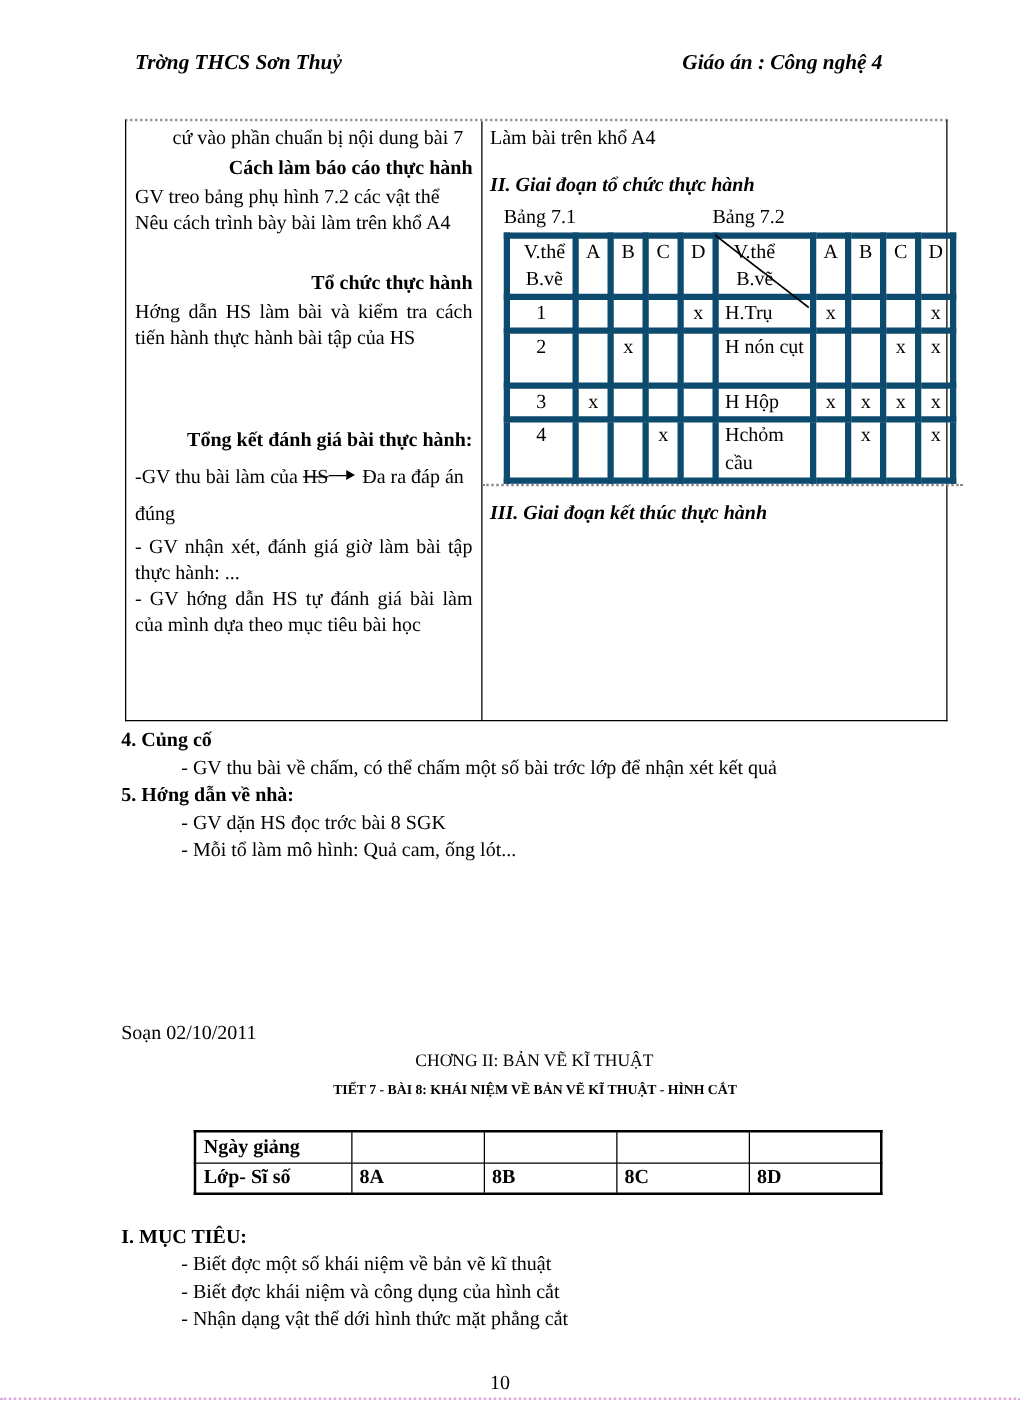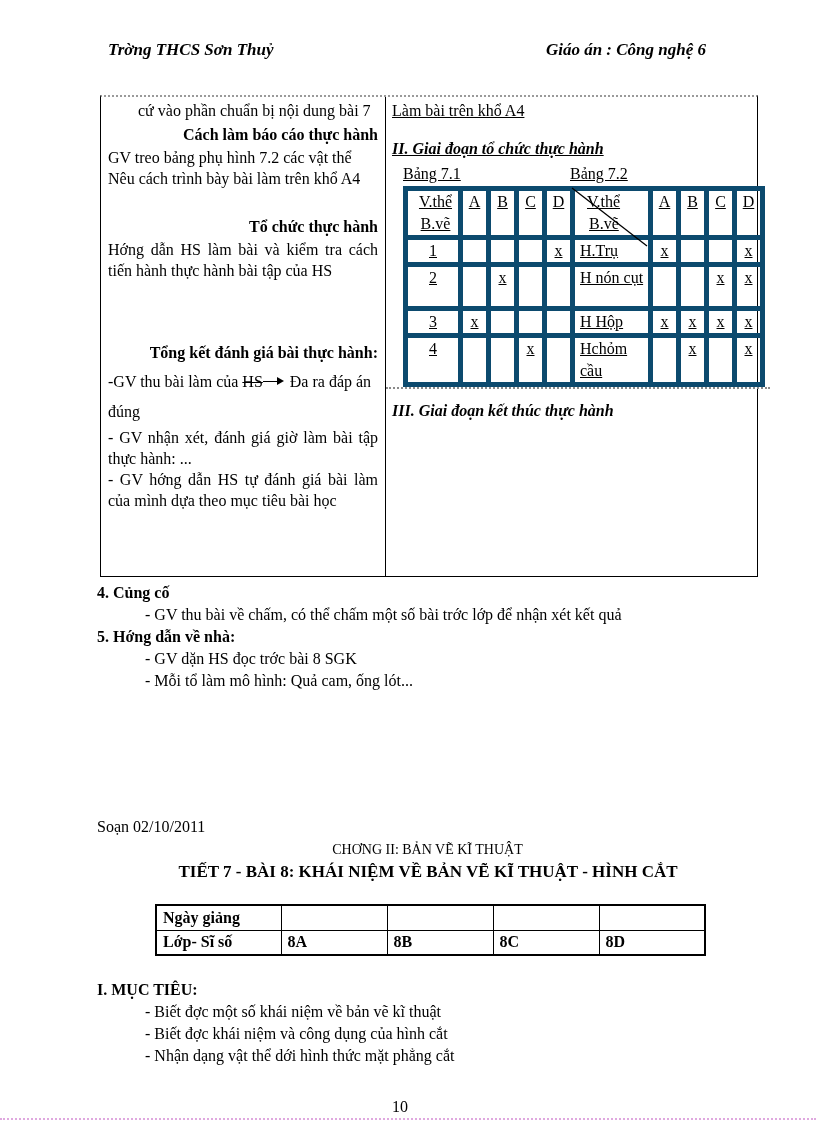--- a/index.html
+++ b/index.html
@@ -25,21 +25,21 @@
     border:1px solid #000;
     border-top:2px dotted #9a9a9a;
     min-height:482px;
   }
   .col-left {
     width:285px; flex:0 0 285px;
     border-right:1px solid #000;
     padding:3px 7px 6px 7px;
   }
   .col-right { flex:1; display:flex; flex-direction:column; }
-  .right-top { min-height:286px; padding:3px 6px 0 6px;text-decoration:underline; }
+  .right-top { min-height:286px; padding:3px 6px 0 6px; }
   .right-bottom { border-top:2px dotted #8a8a8a; padding:10px 6px 10px 6px; flex:1; }
 
   .para { line-height:21px; text-align:justify; }
   .para.nojust { text-align:left; }
   .indent1 { text-indent:30px; }
   .bhead { font-weight:bold; line-height:24px; margin-top:2px;text-align:right; }
   .bihead { font-weight:bold; font-style:italic; line-height:24px; }
   .gap24 { height:24px; } .gap56 { height:58px; } .gap16 { height:16px; }
 
   .wide-lines { line-height:30px; }
@@ -67,21 +67,21 @@
   tr.r-d td { height:44px; }
 
   
   .sections { margin:5px 58px 0 97px; line-height:21px; }
   .sec-title { font-weight:bold; line-height:22px; }
   .sec-item { padding-left:48px; line-height:22px; }
 
   
   .soan { margin:124px 0 0 97px; line-height:22px; }
   .chapter { text-align:center; font-weight:normal; font-size:14px; line-height:22px; margin:1px 58px 0 97px; }
-  .lesson-title { text-align:center; font-weight:bold; font-size:17px; line-height:22px; margin:0 40px 0 80px; }
+  .lesson-title { text-align:center; font-weight:bold; font-size:11px; line-height:22px; margin:0 40px 0 80px; }
 
   
   table.roster { border-collapse:collapse; table-layout:fixed; margin:21px 0 0 155px;
     border:2px solid #000; }
   table.roster td { border:1px solid #000; font-weight:bold; height:25px; padding:0 6px; }
   .rc0 { width:125px; } .rc { width:106px; }
 
   
   .objectives { margin:23px 58px 0 97px; }
   .obj-title { font-weight:bold; line-height:22px; }
@@ -90,21 +90,21 @@
   .page-num { position:absolute; left:0; right:16px; top:1098px; text-align:center; }
   .page-edge { position:absolute; left:0; right:0; bottom:3px; border-top:2px dotted #dfa8df; }
 </style>
 </head>
 <body>
 
 <div class="page">
 
   <div class="doc-header">
     <span>Trờng  THCS Sơn Thuỷ</span>
-    <span>Giáo án : Công nghệ 6</span>
+    <span>Giáo án : Công nghệ 4</span>
   </div>
 
   <div class="main-table">
 
     <div class="col-left">
       <div class="para indent1">cứ vào phần chuẩn bị nội dung bài 7</div>
       <div class="bhead">Cách làm báo cáo thực hành</div>
       <div class="para">GV treo bảng phụ hình 7.2 các vật thể</div>
       <div class="para">Nêu cách trình bày bài làm trên khổ A4</div>
       <div class="gap24"></div>

